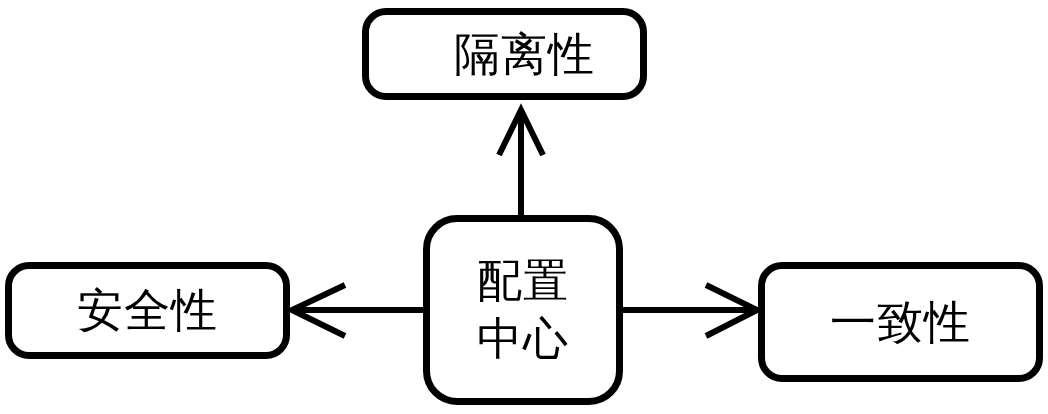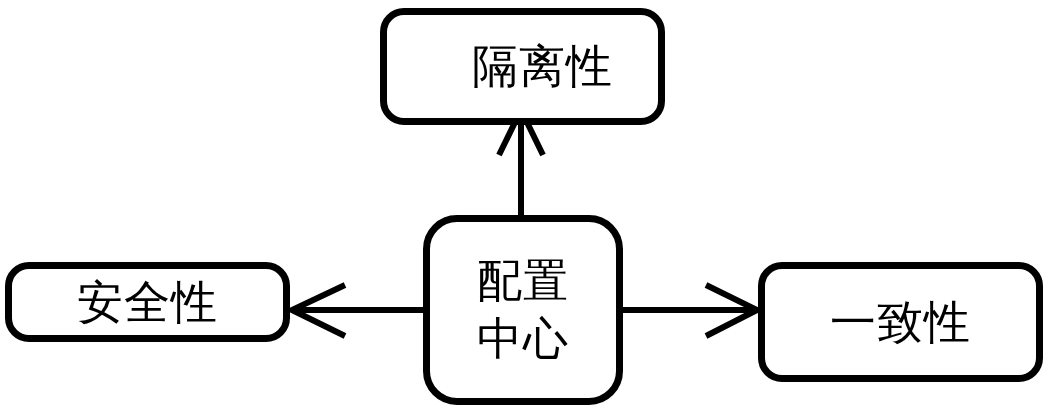--- a/index.html
+++ b/index.html
@@ -29,32 +29,32 @@
     z-index: 2;
   }
   .node-label {
     font-size: 46px;
     line-height: 1.22;
     letter-spacing: 1px;
     white-space: pre-line;
     color: #000000;
   }
   #node-top {
-    left: 380px;
+    left: 362px;
     top: 8px;
     width: 285px;
-    height: 117px;
+    height: 92px;
     border-radius: 24px;
     padding-left: 40px;
   }
   #node-left {
     left: 5px;
     top: 262px;
     width: 285px;
-    height: 80px;
+    height: 97px;
     border-radius: 24px;
   }
   #node-right {
     left: 758px;
     top: 262px;
     width: 285px;
     height: 120px;
     border-radius: 24px;
   }
   #node-center {

